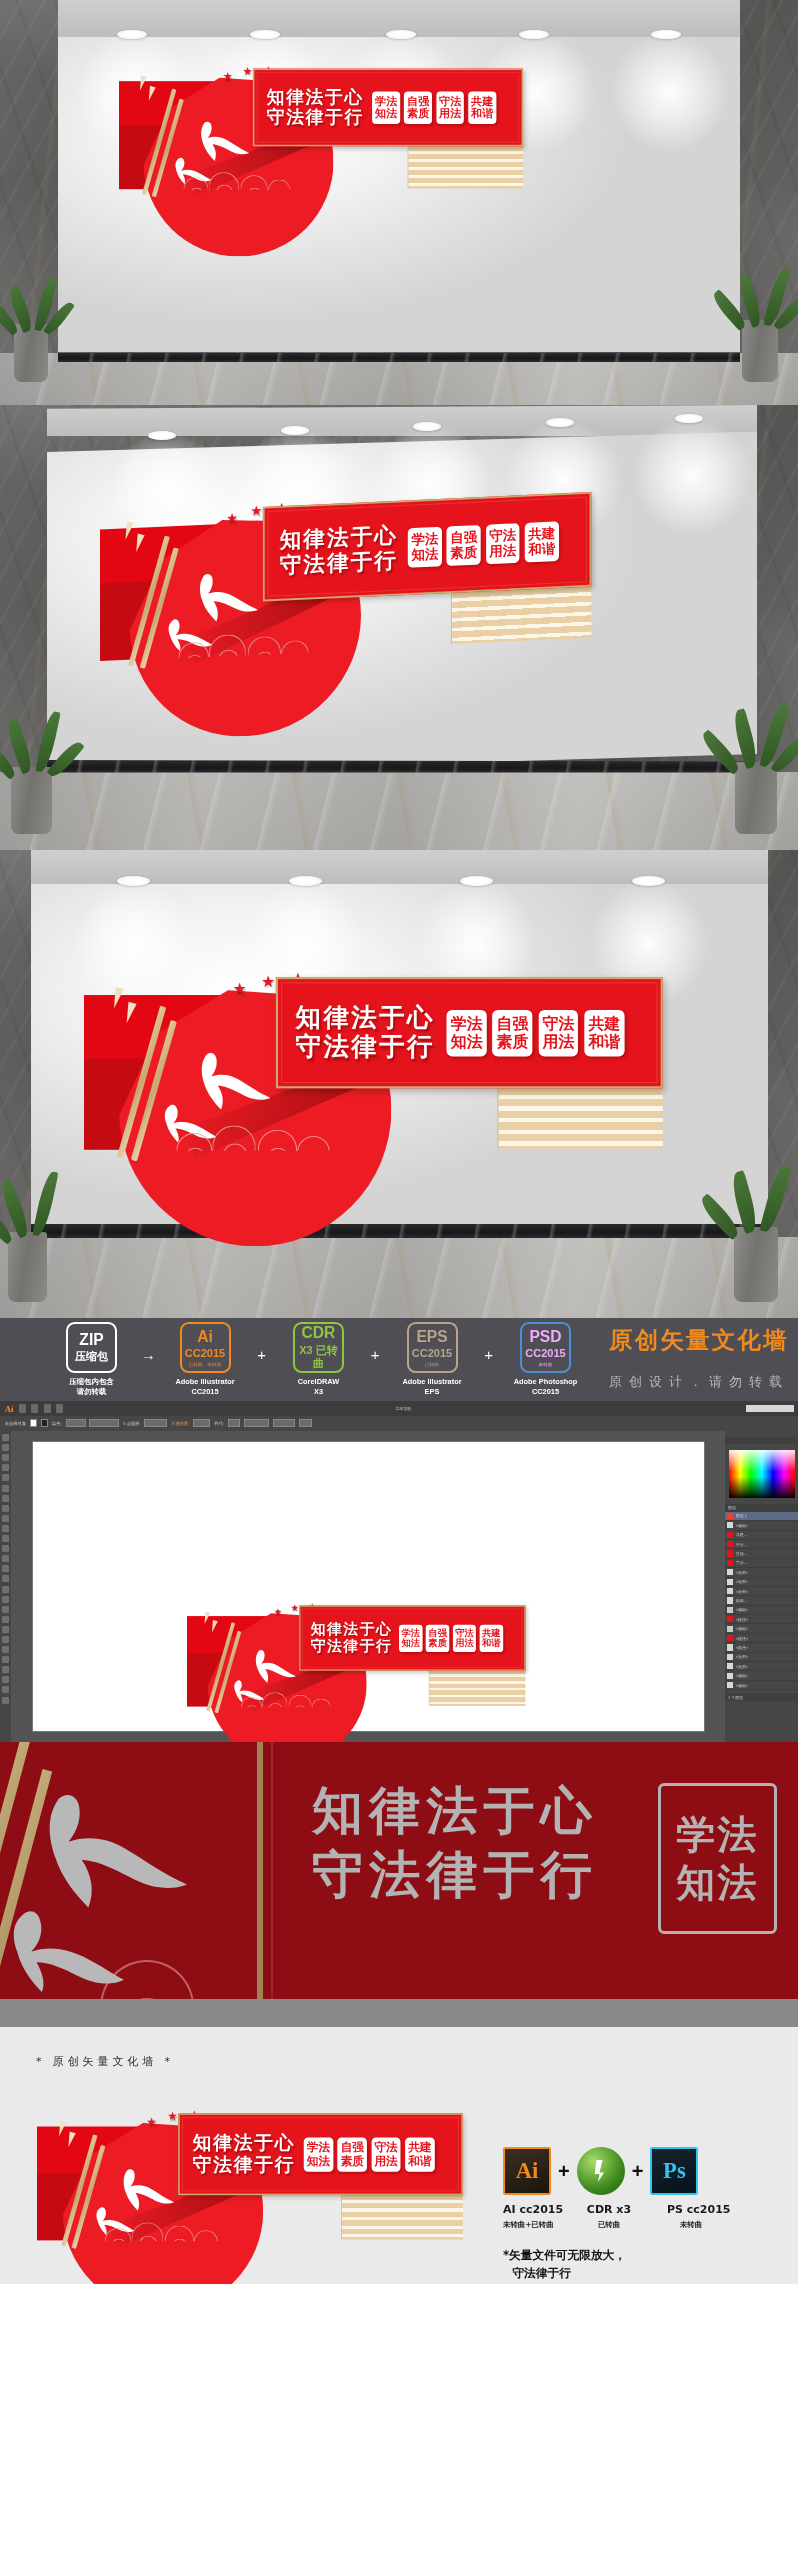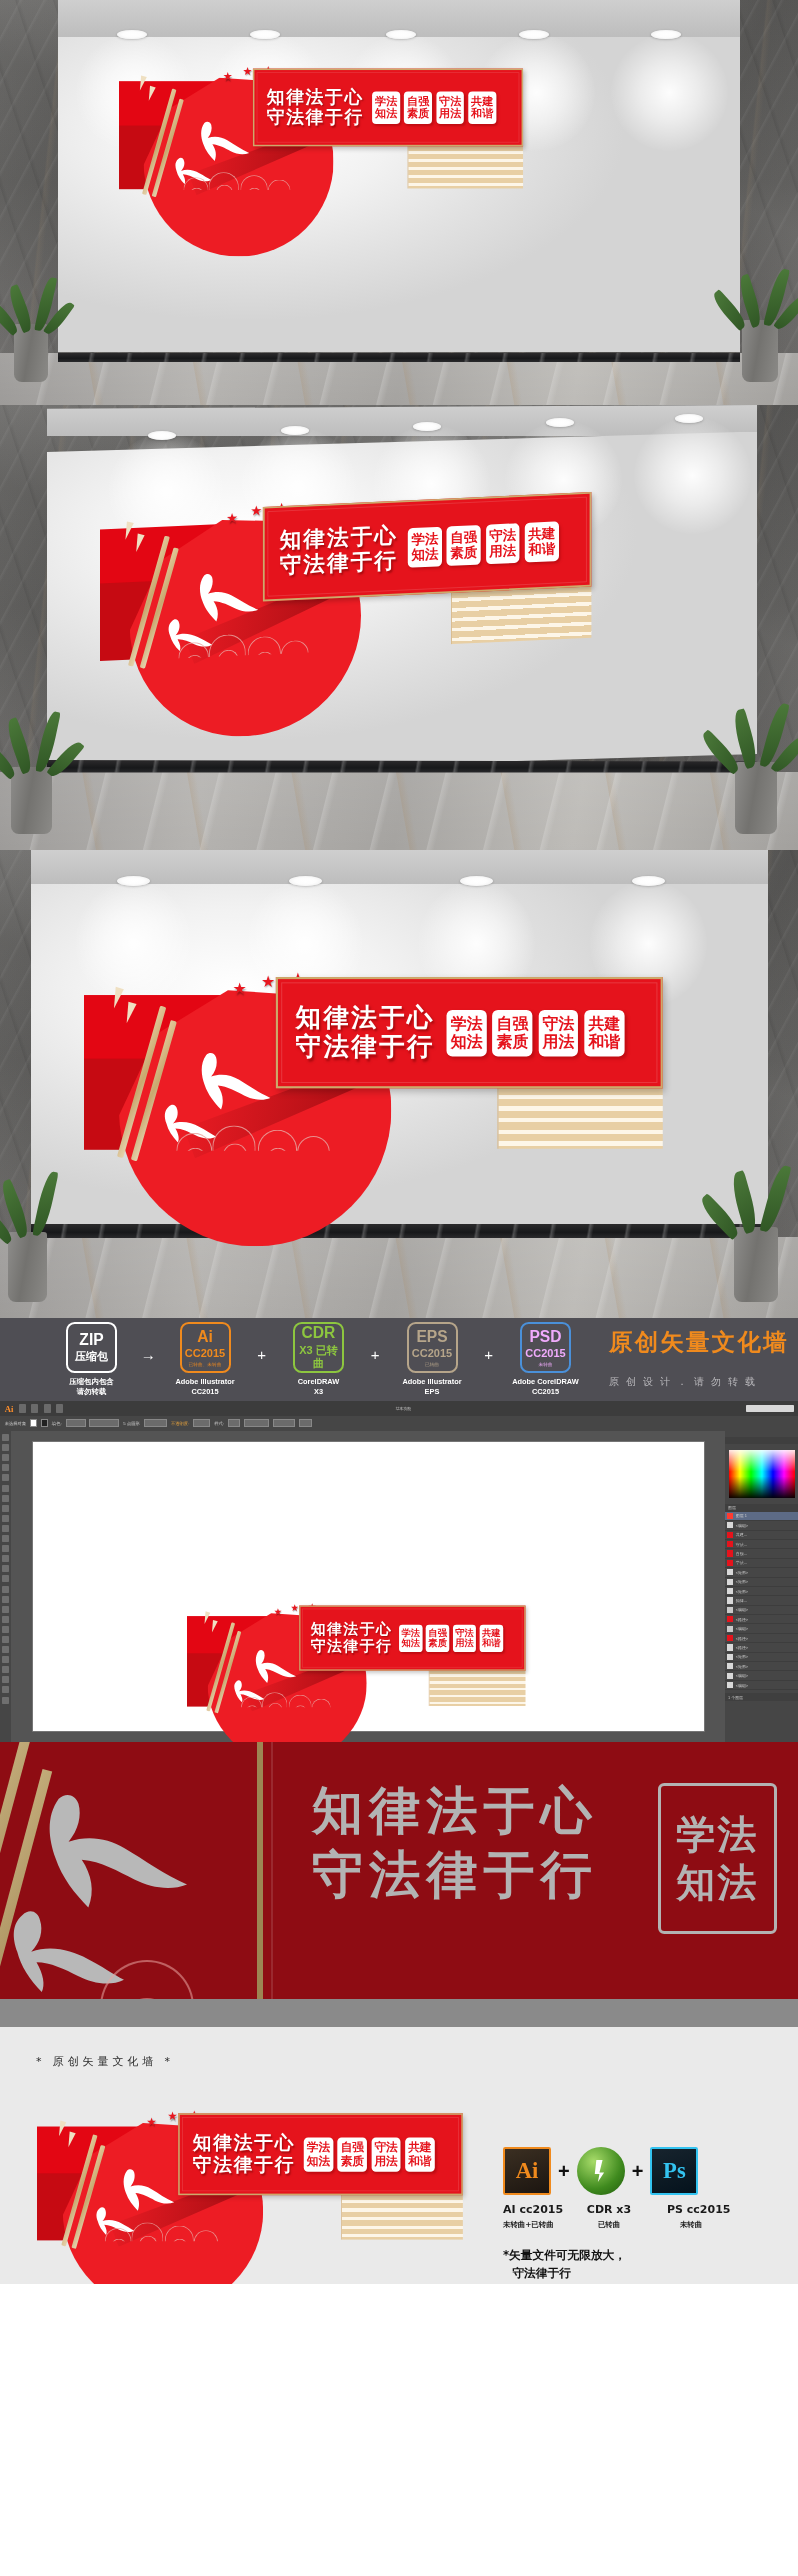--- a/index.html
+++ b/index.html
@@ -174,21 +174,21 @@
     border:2.3px solid #fff; display:flex; flex-direction:column;
     align-items:center; justify-content:center; color:#fff;
   }
   .fmt-badge .big { font-size:15.6px; font-weight:bold; line-height:1; }
   .fmt-badge .mid { font-size:11px; font-weight:bold; line-height:1.25; margin-top:3px;}
   .fmt-badge .tiny { font-size:4.7px; line-height:1.2; margin-top:0.8px; opacity:.92; }
   .fmt-cap { color:#fff; font-size:7.4px; font-weight:bold; line-height:1.35; }
   .fmt-op { color:#fff; font-size:15px; width:26.5px; text-align:center; padding-bottom:11px;}
   .fmt-title { margin-left:20px; }
   .fmt-title .t1 { color:#f08a1d; font-size:23.4px; font-weight:bold; letter-spacing:2.3px; line-height:1.1;}
-  .fmt-title .t2 { color:#b9b8bc; font-size:10px; letter-spacing:7px; margin-top:20px;}
+  .fmt-title .t2 { color:#b9b8bc; font-size:13px; letter-spacing:7px; margin-top:20px;}
 
   
   .ai-shot { width:799px; height:341px; background:#535353; position:relative; overflow:hidden; }
   .ai-menubar { height:15px; background:#3c3c3c; display:flex; align-items:center; padding:0 4.7px; gap:5.5px; }
   .ai-logo { color:#ff8f2b; font-size:8.6px; font-weight:bold; font-family:"Liberation Serif",serif; }
   .ai-mini { width:7px; height:8.6px; background:#6a6a6a; border-radius:0.8px; }
   .ai-search { margin-left:auto; width:48px; height:7.8px; background:#d8d8d8; border-radius:0.8px; }
   .ai-searchlbl{ color:#c9c9c9; font-size:3.9px; margin-left:auto; margin-right:3.1px;}
   .ai-ctrlbar { height:15.6px; background:#464646; border-bottom:0.8px solid #3a3a3a; display:flex; align-items:center; gap:3.9px; padding:0 4.7px;}
   .ai-ctrl-txt { color:#cfcfcf; font-size:4.3px; }
@@ -606,21 +606,21 @@
       <div class="fmt-cap">EPS</div>
     </div>
     <div class="fmt-op">+</div>
 
     <div class="fmt-item">
       <div class="fmt-badge" style="border-color:#4a90d9;color:#f0abfc;">
         <div class="big">PSD</div>
         <div class="mid">CC2015</div>
         <div class="tiny">未转曲</div>
       </div>
-      <div class="fmt-cap">Adobe CorelDRAW</div>
+      <div class="fmt-cap">Adobe Photoshop</div>
       <div class="fmt-cap">CC2015</div>
     </div>
 
     <div class="fmt-title">
       <div class="t1">原创矢量文化墙</div>
       <div class="t2">原创设计．请勿转载</div>
     </div>
   </div>
 
   <div class="ai-shot">

